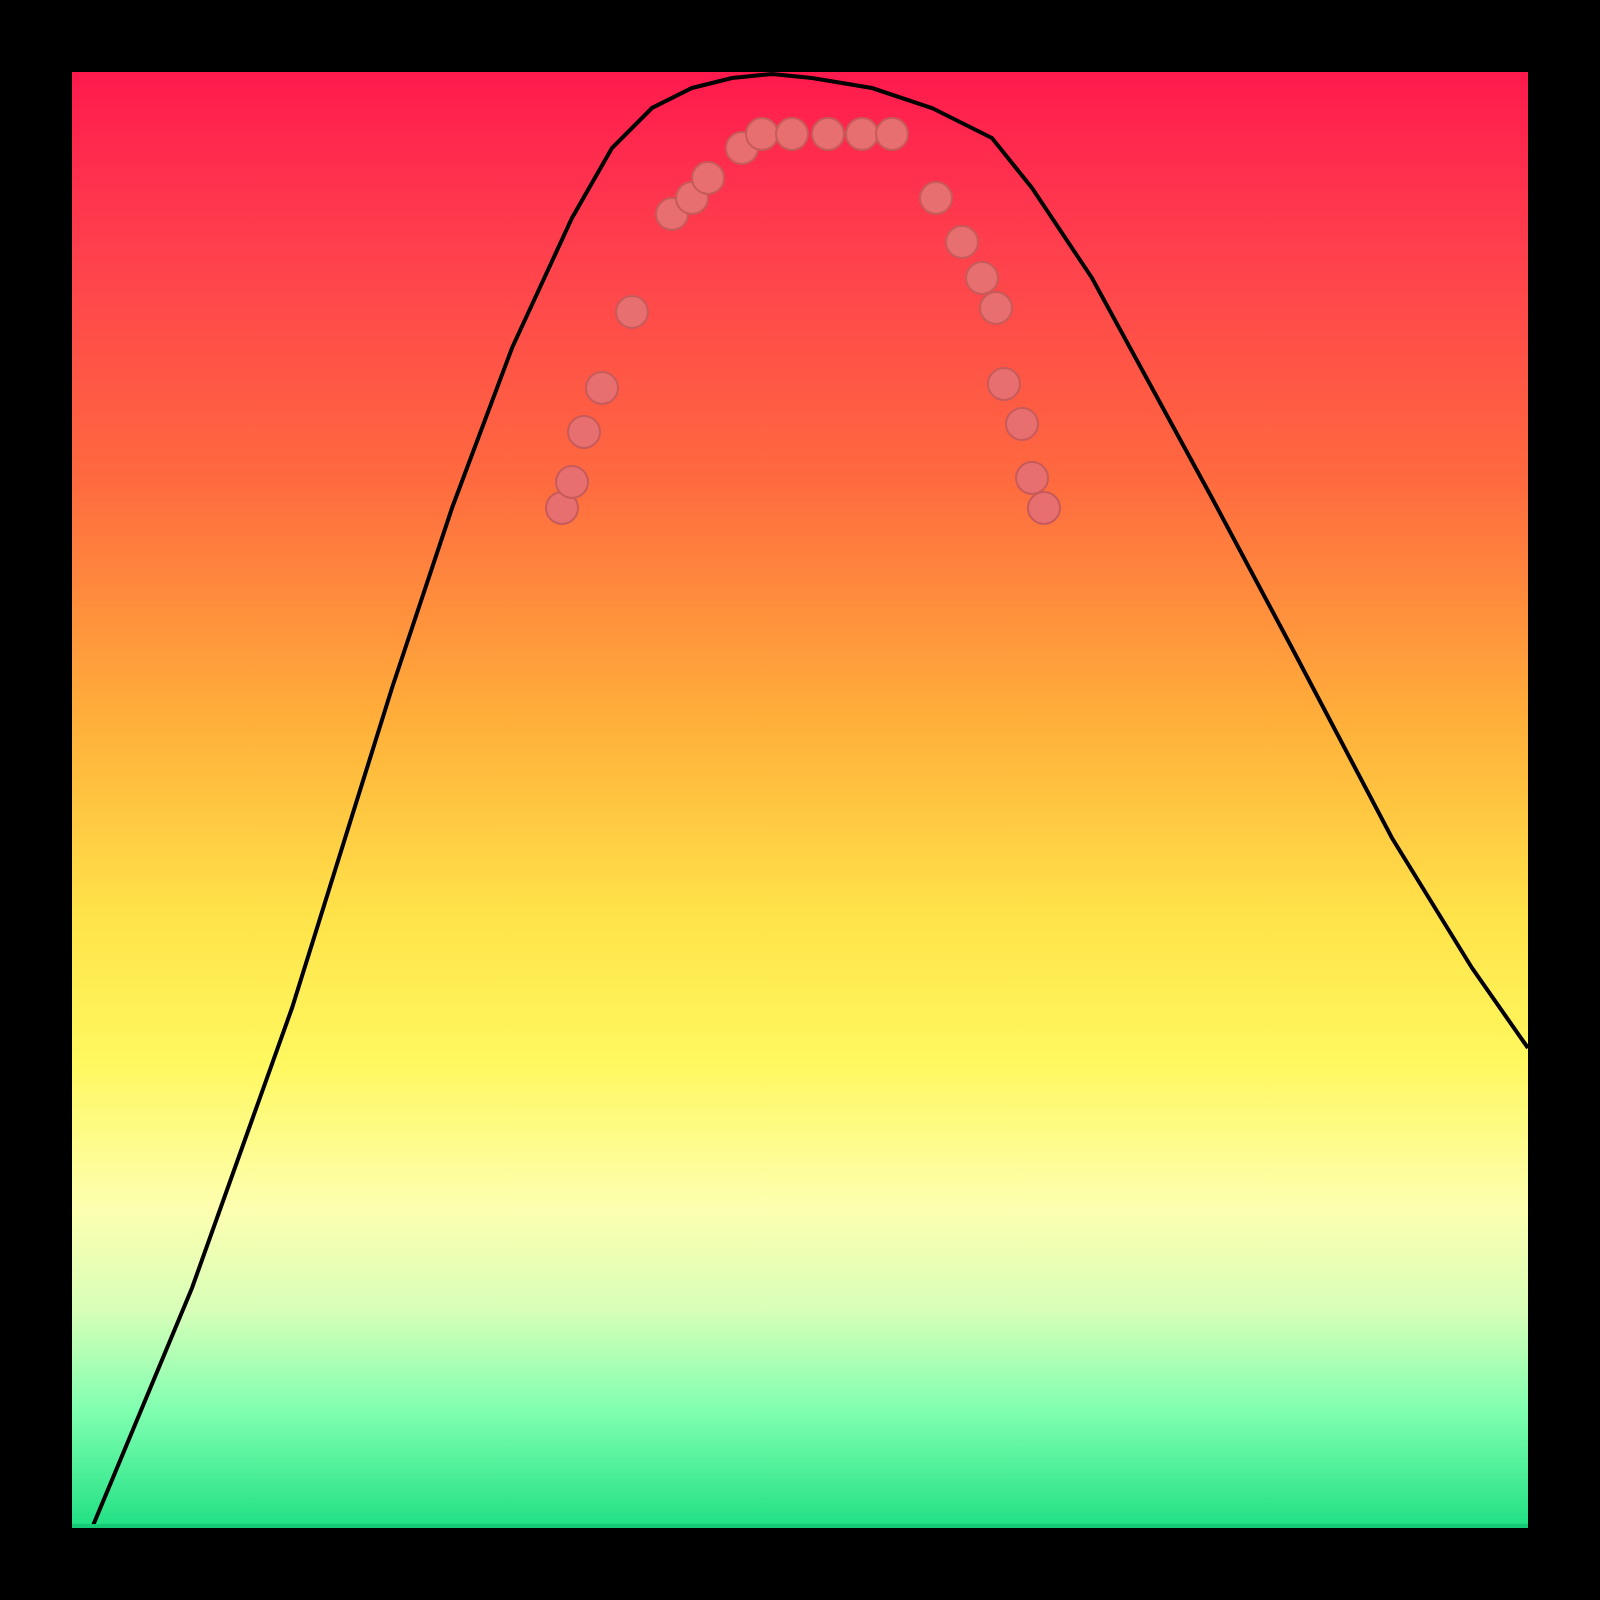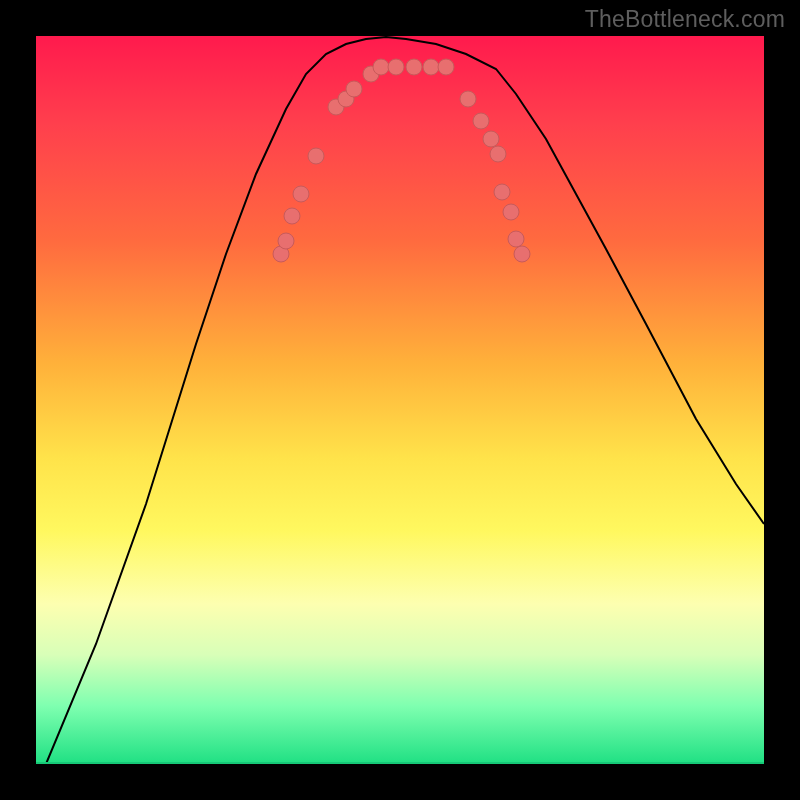--- a/index.html
+++ b/index.html
@@ -99,14 +99,13 @@
           <circle cx="455" cy="103" r="8" class="dot"></circle>
           <circle cx="462" cy="118" r="8" class="dot"></circle>
           <circle cx="466" cy="156" r="8" class="dot"></circle>
           <circle cx="475" cy="176" r="8" class="dot"></circle>
           <circle cx="480" cy="203" r="8" class="dot"></circle>
           <circle cx="486" cy="218" r="8" class="dot"></circle>
         </g>
       <line class="bottom-line" x1="0" y1="727" x2="728" y2="727"></line>
     </svg>
   </div>
-  <div class="watermark">TheBottleneck.com</div>
 </div>
 
 </body></html>

